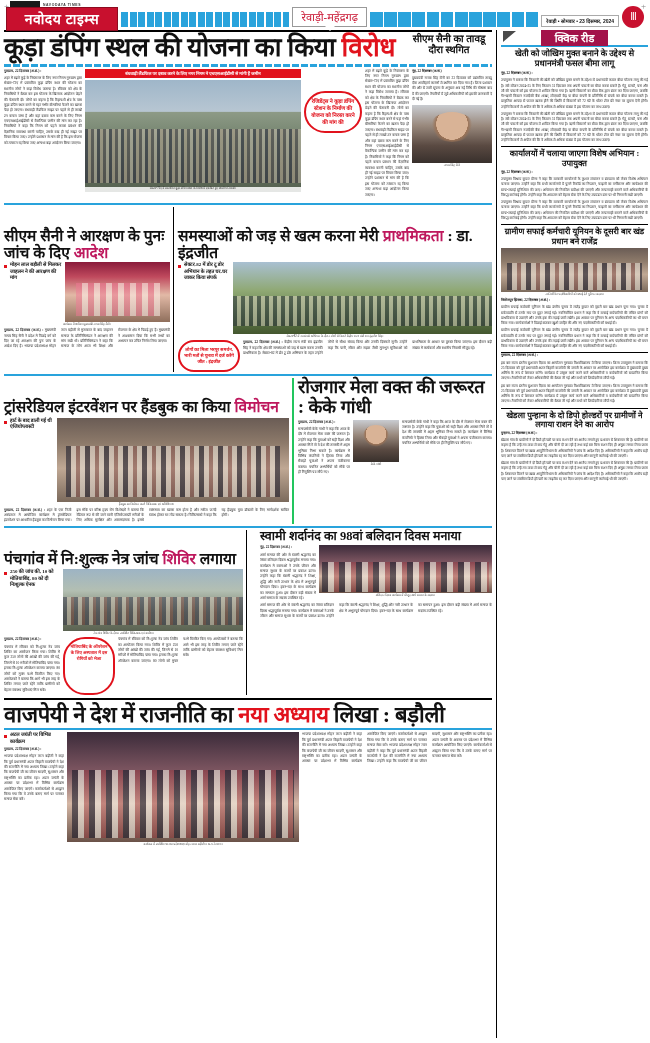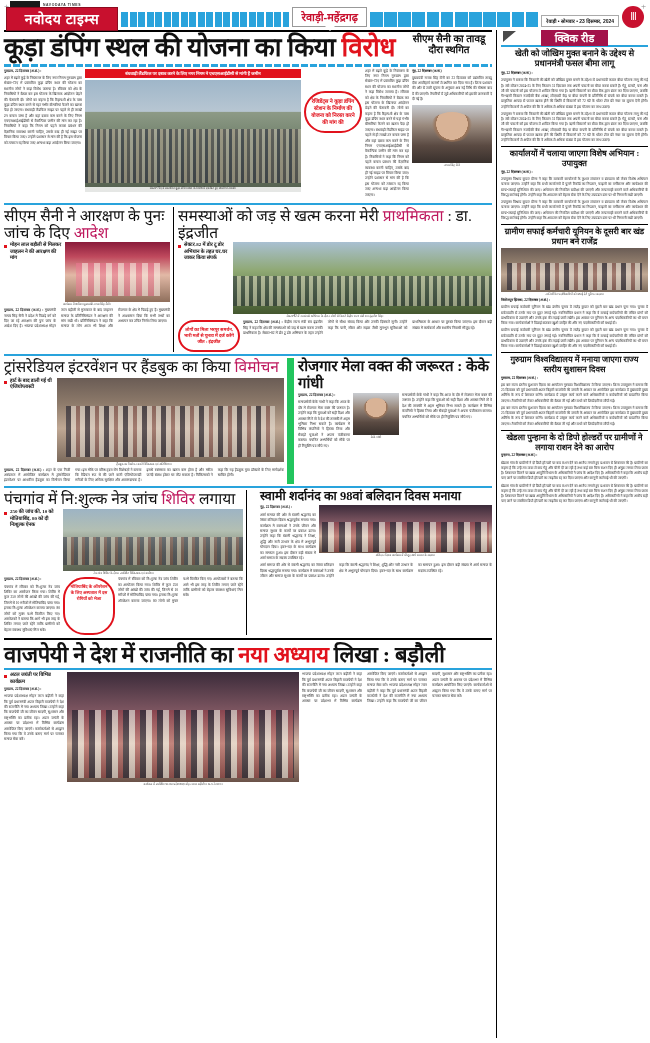--- a/index.html
+++ b/index.html
@@ -20,38 +20,38 @@
   .logo-wrap{ position:relative; width:112px; flex:0 0 112px;}
   .logo-kicker{ font-size:3.4px; letter-spacing:.6px; color:#333; text-align:center;
      font-family:"Liberation Sans",sans-serif; font-weight:bold; margin-bottom:0px;}
   .logo-box{ background:#c8102e; color:#fff; font-weight:bold; font-size:14px;
      text-align:center; letter-spacing:.5px; padding:1px 4px 2px; border:1px solid #8d0b20;
      font-family:"Liberation Sans",sans-serif; position:relative; z-index:2;}
   .logo-blk{ position:absolute; left:4px; top:-2px; width:30px; height:12px; background:#1a1a1a; z-index:1;}
   .bar-strip{ flex:1; height:15px; display:flex; gap:1.5px; overflow:hidden; align-self:flex-end; margin-bottom:3px;}
   .bar-strip i{ flex:1 0 5px; background:#29a3dc; display:block;}
   .edition-tag{ position:relative; background:#fff; border:1px solid #999; padding:1px 8px 2px;
-     color:#c8102e; font-weight:bold; font-size:11px; white-space:nowrap; z-index:3;
+     color:#c8102e; font-weight:normal; font-size:11px; white-space:nowrap; z-index:3;
      font-family:"Liberation Sans",sans-serif;}
   .edition-tag:after{ content:""; position:absolute; left:50%; bottom:-5px; margin-left:-5px;
      width:0;height:0;border-left:5px solid transparent;border-right:5px solid transparent;border-top:5px solid #fff;}
   .dateline{ border:1px solid #aaa; background:#fff; font-size:5px; padding:2px 4px; white-space:nowrap;
      font-family:"Liberation Sans",sans-serif; font-weight:bold; color:#111; align-self:flex-end; margin-bottom:3px;}
   .mast-logo-right{ width:22px; height:22px; border-radius:50%; background:#c8102e; position:relative; flex:0 0 22px;}
   .mast-logo-right:before{ content:"III"; position:absolute; inset:0; color:#fff; font-size:10px;
      display:flex;align-items:center;justify-content:center; letter-spacing:-1px; font-family:"Liberation Sans",sans-serif;}
 
   
   .body-grid{ display:flex; gap:4px; height:1008px; }
   .left-zone{ width:488px; flex:0 0 488px; }
   .right-zone{ width:152px; flex:0 0 152px; border-left:1px solid #000; padding-left:4px;}
   .hl-main{ font-size:26px; font-weight:bold; line-height:1.06; letter-spacing:-.3px;
      font-family:"Liberation Serif", serif; padding:1px 0 2px; }
   .hl-main .red{ color:#e1121c; }
-  .hl-2{ font-size:15.5px; font-weight:normal; line-height:1.08; padding:1px 0 1px;}
+  .hl-2{ font-size:15.5px; font-weight:bold; line-height:1.08; padding:1px 0 1px;margin-top:20px;}
   .hl-2 .red{ color:#be185d; }
   .hl-3{ font-size:13px; font-weight:bold; line-height:1.1; }
   .hl-side{ font-size:8.2px; font-weight:bold; line-height:1.18; text-align:center; padding:2px 0 1px;}
 
   .dash-rule{ height:3px; background:repeating-linear-gradient(90deg,#29a3dc 0 7px,#fff 7px 9px);}
   .thin-blue{ height:2px; background:#29a3dc;}
 
   
   .cols{ column-gap:5px; font-size:3.6px; line-height:1.5; text-align:justify; hyphens:auto;}
   .c2{ column-count:2;} .c3{ column-count:3;} .c4{ column-count:4;}
@@ -258,39 +258,39 @@
               <span>केंद्रीय राज्य मंत्री राव इंद्रजीत सिंह ने कहा कि क्षेत्र की समस्याओं को जड़ से खत्म करना उनकी प्राथमिकता है। सेक्टर-82 में डोर टू डोर अभियान के तहत उन्होंने लोगों से सीधा संवाद किया और उनकी दिक्कतें सुनीं। उन्होंने कहा कि पानी, सीवर और सड़क जैसी मूलभूत सुविधाओं को प्राथमिकता के आधार पर दुरुस्त किया जाएगा। इस दौरान बड़ी संख्या में कार्यकर्ता और स्थानीय निवासी मौजूद रहे।</span>
             </div>
           </div>
         </div>
       </div>
 
       <div class="thin-blue" style="margin-top:2px;"></div>
 
       <div style="display:flex; gap:4px; margin-top:2px;">
 
-        <div style="width:290px;flex:0 0 290px; border-right:7px solid #22c55e; padding-right:3px;">
+        <div style="width:290px;flex:0 0 290px; border-right:2px solid #22c55e; padding-right:3px;">
           <h2 class="hl-2">
             <span>ट्रांसरेडियल इंटरवेंशन पर हैंडबुक का किया </span><span class="red">विमोचन</span>
           </h2>
           <div style="display:flex;gap:3px;margin-top:1px;">
             <ul class="bullets" style="width:50px;flex:0 0 50px;">
               <li>हार्ट के बाद डाली गई थी एंजियोप्लास्टी</li>
             </ul>
             <div class="photo ph-indoor" style="flex:1 1 auto;height:84px;"></div>
           </div>
           <div class="small-cap">हैंडबुक का विमोचन करते चिकित्सक एवं अतिथिगण।</div>
           <div class="body-txt cols c4">
             <span class="lead">गुरुग्राम, 22 दिसम्बर (अ.सं.) :</span>
             <span>शहर के एक निजी अस्पताल में आयोजित कार्यक्रम में ट्रांसरेडियल इंटरवेंशन पर आधारित हैंडबुक का विमोचन किया गया। इस मौके पर वरिष्ठ हृदय रोग विशेषज्ञों ने बताया कि रेडियल रूट से की जाने वाली एंजियोप्लास्टी मरीजों के लिए अधिक सुरक्षित और आरामदायक है। इससे रक्तस्राव का खतरा कम होता है और मरीज जल्दी स्वस्थ होकर घर लौट सकता है। चिकित्सकों ने कहा कि यह हैंडबुक युवा डॉक्टरों के लिए मार्गदर्शक साबित होगी।</span>
           </div>
         </div>
 
         <div style="flex:1 1 auto;">
-          <h2 class="hl-3" style="font-size:15px;">रोजगार मेला वक्त की जरूरत : केके गांधी</h2>
+          <h2 class="hl-3" style="font-size:18px;">रोजगार मेला वक्त की जरूरत : केके गांधी</h2>
           <div style="display:flex;gap:3px;margin-top:2px;">
             <div class="body-txt" style="width:52px;flex:0 0 52px;">
               <p><span class="lead">गुरुग्राम, 22 दिसम्बर (अ.सं.) :</span></p>
               <p>समाजसेवी केके गांधी ने कहा कि आज के दौर में रोजगार मेला वक्त की जरूरत है। उन्होंने कहा कि युवाओं को सही दिशा और अवसर मिलें तो वे देश की तरक्की में अहम भूमिका निभा सकते हैं। कार्यक्रम में विभिन्न कंपनियों ने हिस्सा लिया और सैकड़ों युवाओं ने अपना पंजीकरण कराया। चयनित अभ्यर्थियों को मौके पर ही नियुक्ति पत्र सौंपे गए।</p>
             </div>
             <div style="width:46px;flex:0 0 46px;">
               <div class="photo ph-portrait" style="height:42px;"></div>
               <div class="small-cap">केके गांधी</div>
             </div>
             <div class="body-txt" style="flex:1 1 auto;">
@@ -410,21 +410,20 @@
         <div class="side-txt">
           <p><span class="lead">फिरोजपुर झिरका, 22 दिसम्बर (अ.सं.) :</span></p>
           <p>ग्रामीण सफाई कर्मचारी यूनियन के खंड स्तरीय चुनाव में राजेंद्र कुमार को दूसरी बार खंड प्रधान चुना गया। चुनाव में सर्वसम्मति से उनके नाम पर मुहर लगाई गई। नवनिर्वाचित प्रधान ने कहा कि वे सफाई कर्मचारियों की लंबित मांगों को प्राथमिकता से उठाएंगे और उनके हक की लड़ाई जारी रखेंगे। इस अवसर पर यूनियन के अन्य पदाधिकारियों का भी चयन किया गया। कार्यकर्ताओं ने मिठाई बांटकर खुशी जाहिर की और नए पदाधिकारियों को बधाई दी।</p>
           <p>ग्रामीण सफाई कर्मचारी यूनियन के खंड स्तरीय चुनाव में राजेंद्र कुमार को दूसरी बार खंड प्रधान चुना गया। चुनाव में सर्वसम्मति से उनके नाम पर मुहर लगाई गई। नवनिर्वाचित प्रधान ने कहा कि वे सफाई कर्मचारियों की लंबित मांगों को प्राथमिकता से उठाएंगे और उनके हक की लड़ाई जारी रखेंगे। इस अवसर पर यूनियन के अन्य पदाधिकारियों का भी चयन किया गया। कार्यकर्ताओं ने मिठाई बांटकर खुशी जाहिर की और नए पदाधिकारियों को बधाई दी।</p>
         </div>
       </div>
 
       <div style="border-top:1px solid #000;margin:3px 0 0;"></div>
 
       <div>
-        <div class="hl-side">गुरुग्राम विश्वविद्यालय में मनाया जाएगा राज्य स्तरीय सुशासन दिवस</div>
         <div class="side-txt">
           <p><span class="lead">गुरुग्राम, 22 दिसम्बर (अ.सं.) :</span></p>
           <p>इस बार राज्य स्तरीय सुशासन दिवस का आयोजन गुरुग्राम विश्वविद्यालय में किया जाएगा। जिला उपायुक्त ने बताया कि 25 दिसम्बर को पूर्व प्रधानमंत्री अटल बिहारी वाजपेयी की जयंती के अवसर पर आयोजित इस कार्यक्रम में मुख्यमंत्री मुख्य अतिथि के रूप में शिरकत करेंगे। कार्यक्रम में उत्कृष्ट कार्य करने वाले अधिकारियों व कर्मचारियों को सम्मानित किया जाएगा। तैयारियों को लेकर अधिकारियों की बैठक ली गई और सभी को जिम्मेदारियां सौंपी गई।</p>
           <p>इस बार राज्य स्तरीय सुशासन दिवस का आयोजन गुरुग्राम विश्वविद्यालय में किया जाएगा। जिला उपायुक्त ने बताया कि 25 दिसम्बर को पूर्व प्रधानमंत्री अटल बिहारी वाजपेयी की जयंती के अवसर पर आयोजित इस कार्यक्रम में मुख्यमंत्री मुख्य अतिथि के रूप में शिरकत करेंगे। कार्यक्रम में उत्कृष्ट कार्य करने वाले अधिकारियों व कर्मचारियों को सम्मानित किया जाएगा। तैयारियों को लेकर अधिकारियों की बैठक ली गई और सभी को जिम्मेदारियां सौंपी गई।</p>
         </div>
       </div>
 
       <div style="border-top:1px solid #000;margin:3px 0 0;"></div>
 
       <div>

